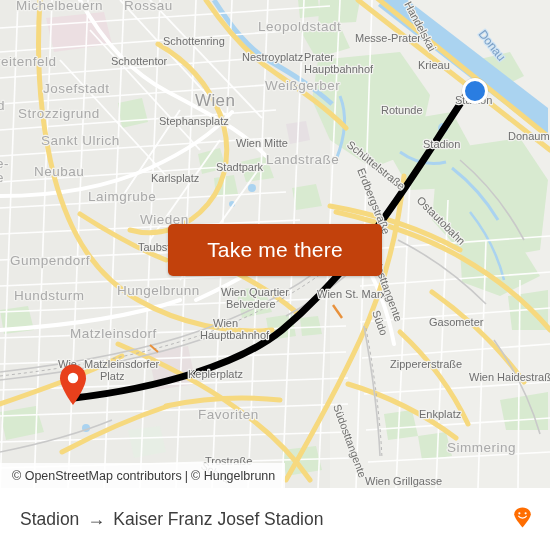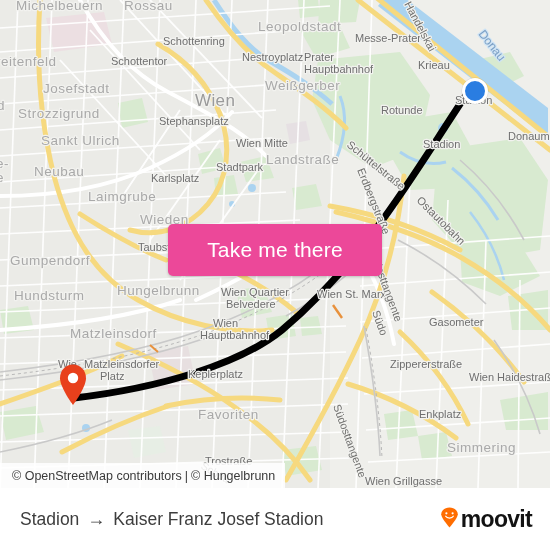--- a/index.html
+++ b/index.html
@@ -69,21 +69,21 @@
     width: 30px; height: 42px;
   }
 
   
   .cta-button {
     position: absolute;
     left: 168px;
     top: 224px;
     width: 214px;
     height: 52px;
-    background: #ec4899;
+    background: #c2410c;
     border: none;
     border-radius: 5px;
     color: #ffffff;
     font-family: "Liberation Sans", sans-serif;
     font-size: 21px;
     font-weight: 400;
     letter-spacing: .2px;
     cursor: pointer;
     box-shadow: 0 1px 3px rgba(0,0,0,0.22);
     padding: 8px;
@@ -419,17 +419,16 @@
     </div>
     <div class="brand">
       <span>
         <svg viewBox="0 0 22 24" width="19" height="21">
           <path d="M11 23.5 C11 23.5 20.6 12.8 20.6 8.2 C20.6 3.7 16.3 0.4 11 0.4 C5.7 0.4 1.4 3.7 1.4 8.2 C1.4 12.8 11 23.5 11 23.5 Z" fill="#ff6d00"></path>
           <circle cx="7.4" cy="7.2" r="1.25" fill="#ffffff"></circle>
           <circle cx="14.6" cy="7.2" r="1.25" fill="#ffffff"></circle>
           <path d="M6.6 10.6 C8.2 13.3 13.8 13.3 15.4 10.6" fill="none" stroke="#ffffff" stroke-width="1.5" stroke-linecap="round"></path>
         </svg>
       </span>
-      <span class="brand-text">moovit</span>
     </div>
   </div>
 
 </div>
 
 </body></html>

